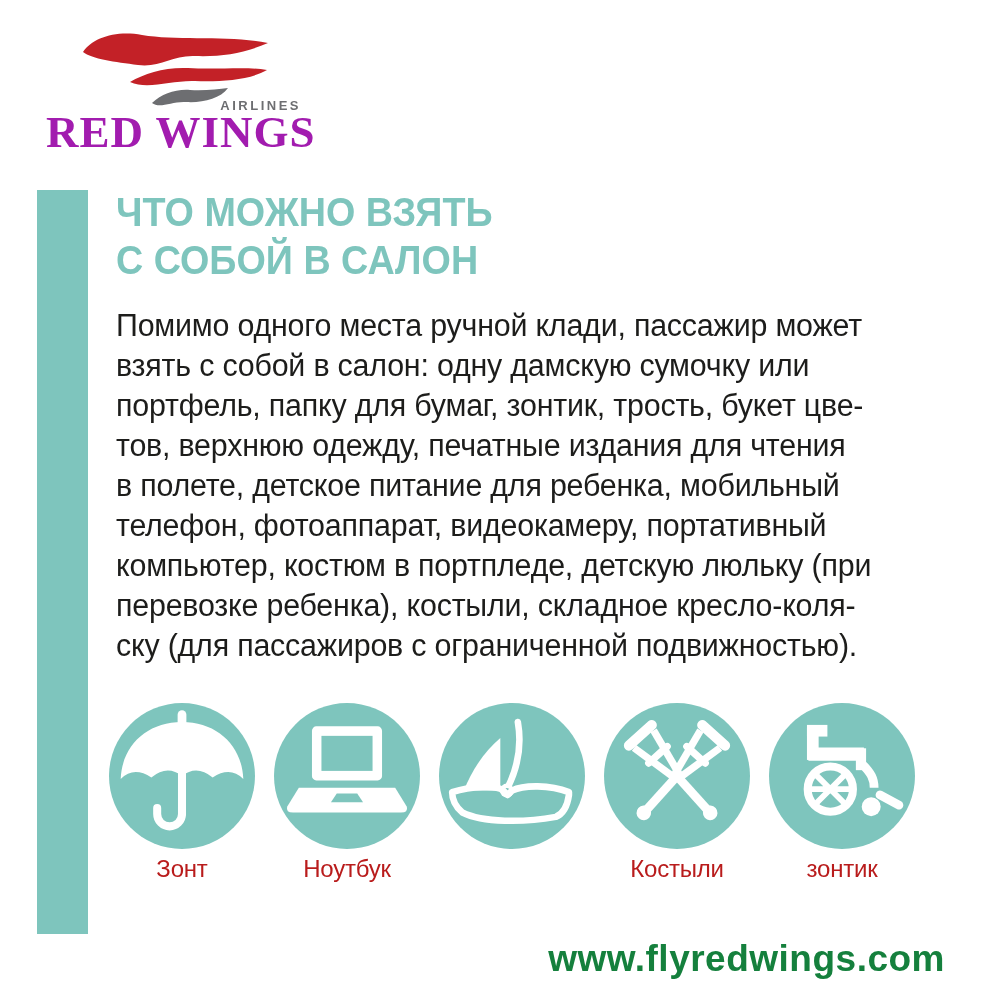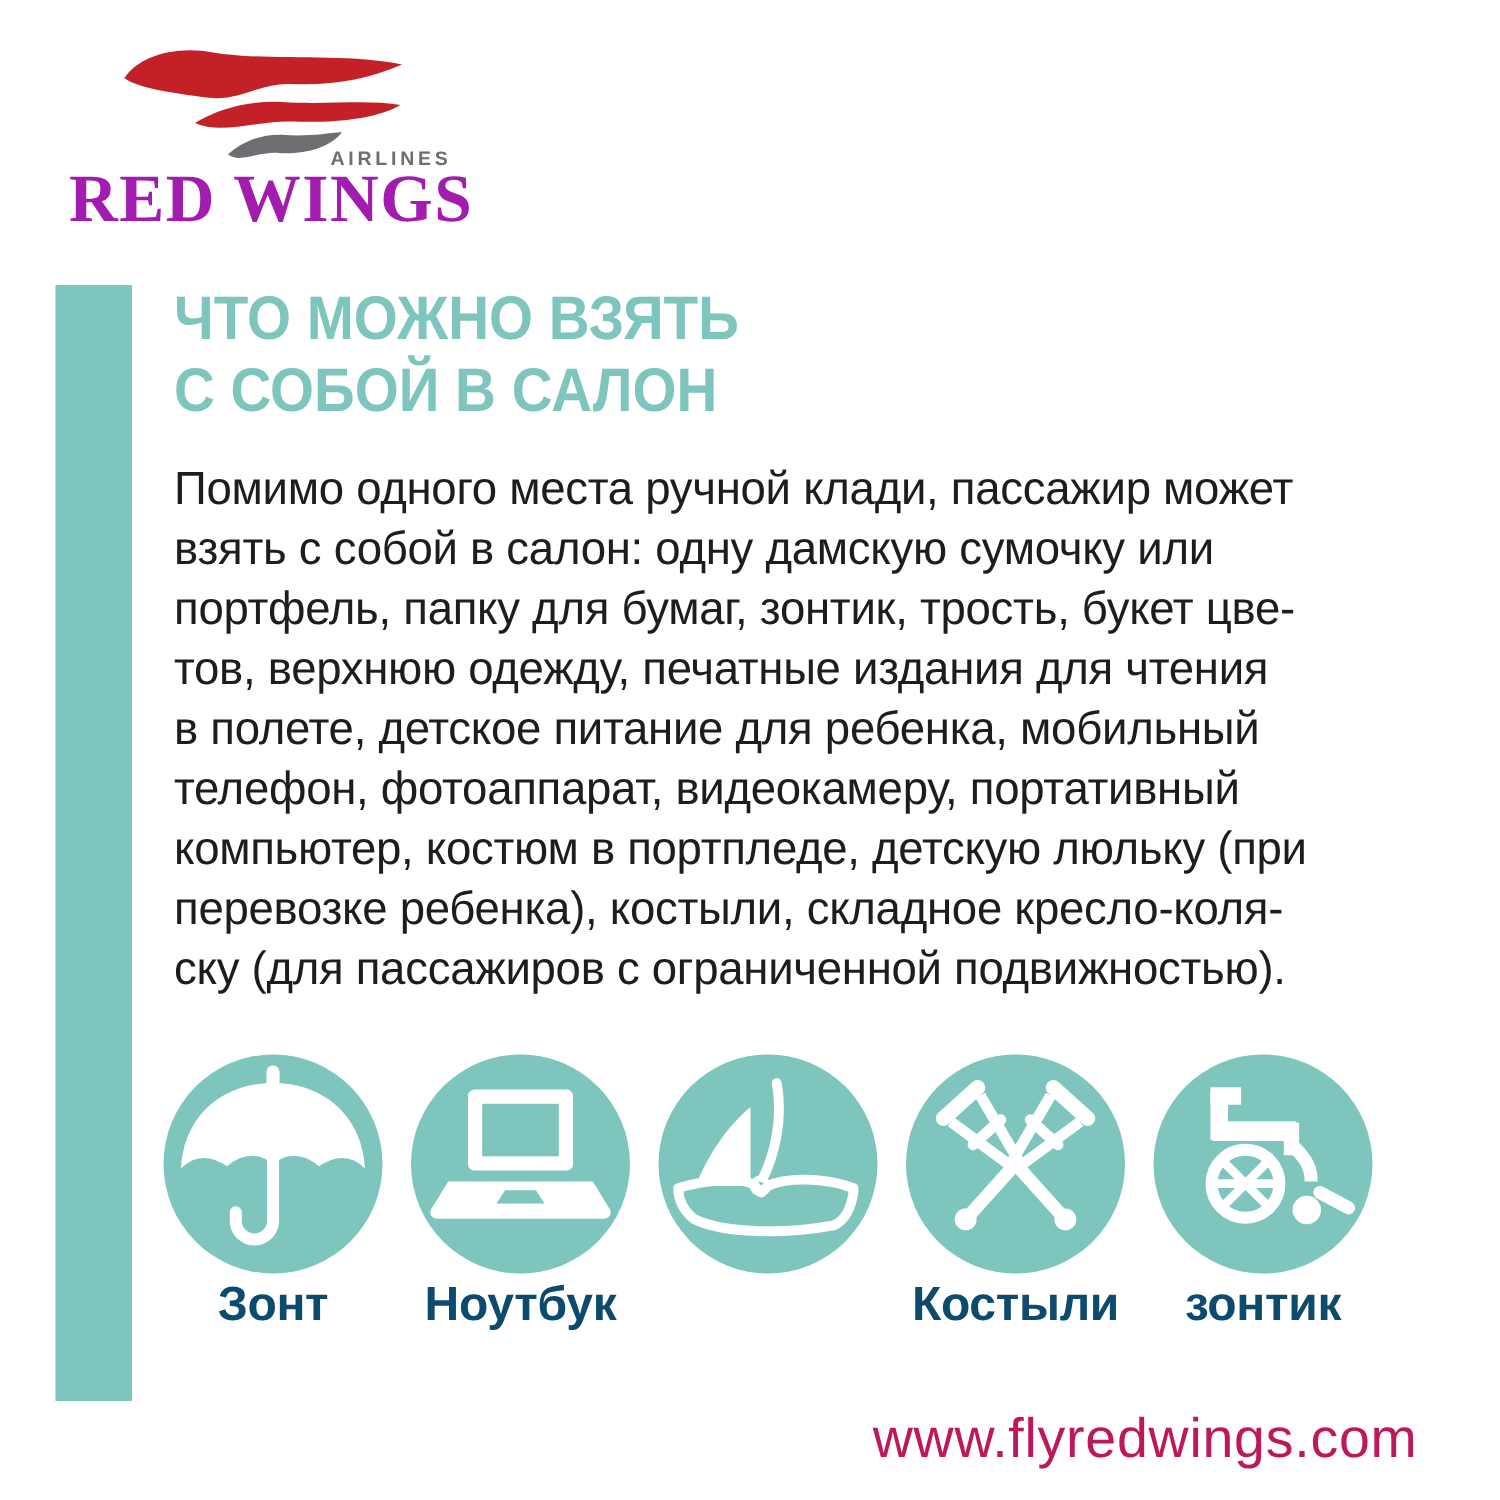--- a/index.html
+++ b/index.html
@@ -23,25 +23,25 @@
   
   .body-text{left:116px;top:306px;color:#1D1D1B;font-size:31px;
     transform:scaleX(0.98);transform-origin:left top;}
   .body-text div{line-height:40px;white-space:nowrap;letter-spacing:-0.2px;}
 
   
   .circle{width:146px;height:146px;border-radius:50%;background:#7EC5BD;top:703px;}
   .circle svg{position:absolute;left:0;top:0;width:146px;height:146px;}
 
   
-  .caption{top:854px;width:220px;text-align:center;color:#0c4a6e;
-    font-size:32px;line-height:30px;letter-spacing:-0.2px;font-weight:bold;}
+  .caption{top:854px;width:220px;text-align:center;color:#b91c1c;
+    font-size:24px;line-height:30px;letter-spacing:-0.2px;}
 
   
-  .footer-url{right:55px;top:938px;color:#be185d;font-weight:400;font-size:37px;
+  .footer-url{right:55px;top:938px;color:#15803d;font-weight:700;font-size:37px;
     letter-spacing:0.5px;white-space:nowrap;margin-left:23px;}
 </style>
 </head>
 <body>
 
 <svg class="abs logo-swoosh" viewBox="0 0 200 95">
   <path fill="#C32127" d="M3,27 C12,13 36,5 62,10 C98,16 148,10 188,18 C165,28 142,32 115,31 C92,30 80,43 58,40 C35,37 12,34 3,27 Z"></path>
   <path fill="#C32127" d="M50,57 C65,48 85,42 108,43 C138,45 165,41 187,45 C170,55 140,57 115,56 C92,55 68,65 50,57 Z"></path>
   <path fill="#6D6E71" d="M72,78 C82,69 95,64 110,65 C125,66 138,64 148,63 C140,74 122,78 106,77 C92,76 80,84 72,78 Z"></path>
 </svg>

